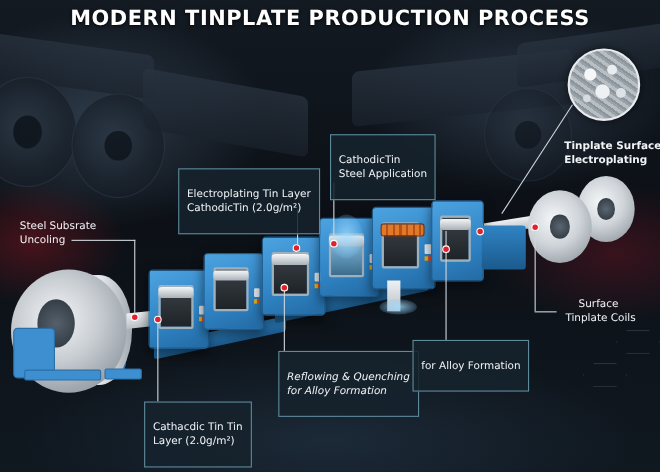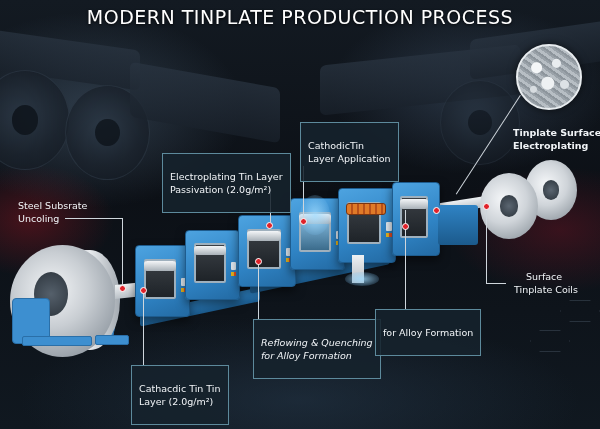--- a/index.html
+++ b/index.html
@@ -15,21 +15,21 @@
       linear-gradient(180deg, #131a22 0%, #0c1016 45%, #101820 100%);
     font-family: "DejaVu Sans", sans-serif;
   }
   
   .bgcoil { position: absolute; border-radius: 50%; background: radial-gradient(circle at 45% 45%, #2d3a48 0%, #1b232d 55%, #121820 100%); border: 1px solid rgba(90,110,130,0.25); opacity: .8; }
   .bgcoil::after { content:""; position:absolute; left:35%; top:35%; width:30%; height:30%; border-radius:50%; background:#0e141b; }
   .bgband { position:absolute; background: linear-gradient(180deg, #2a3542, #1a222c); opacity:.7; border-radius: 6px; }
 
   .title {
     position: absolute; left: 0; right: 0; top: 6px; text-align: center;
-    color: #ffffff; font-family: "DejaVu Sans", sans-serif; font-weight: normal;
+    color: #ffffff; font-family: "DejaVu Sans", sans-serif; font-weight: bold;
     font-size: 19px; letter-spacing: 0.5px; text-shadow: 0 1px 3px rgba(0,0,0,0.8);
   }
   .label {
     position: absolute; color: #f1f4f7; font-family: "DejaVu Sans", sans-serif;
     font-size: 9.5px; line-height: 13px; white-space: nowrap;
   }
   .label span { display: block; }
   .boxed {
     background: rgba(22,34,44,0.88); border: 1px solid #5d8a9c; padding: 16px 7px;
   }
@@ -192,26 +192,26 @@
   <div class="dot" style="left:433px;top:207px;"></div>
   <div class="dot" style="left:483px;top:203px;"></div>
 
   <div class="label" style="left:18px;top:199px;">
     <span>Steel Subsrate</span>
     <span>Uncoling</span>
   </div>
 
   <div class="label boxed" style="left:162px;top:153px;">
     <span>Electroplating Tin Layer</span>
-    <span>Passivation (2.0g/m²)</span>
+    <span>CathodicTin (2.0g/m²)</span>
   </div>
 
   <div class="label boxed" style="left:300px;top:122px;">
     <span>CathodicTin</span>
-    <span>Layer Application</span>
+    <span>Steel Application</span>
   </div>
 
   <div class="label" style="left:513px;top:126px;font-weight:bold;">
     <span>Tinplate Surface</span>
     <span>Electroplating</span>
   </div>
 
   <div class="label" style="left:514px;top:270px;text-align:left;">
     <span style="padding-left:12px;">Surface</span>
     <span>Tinplate Coils</span>

